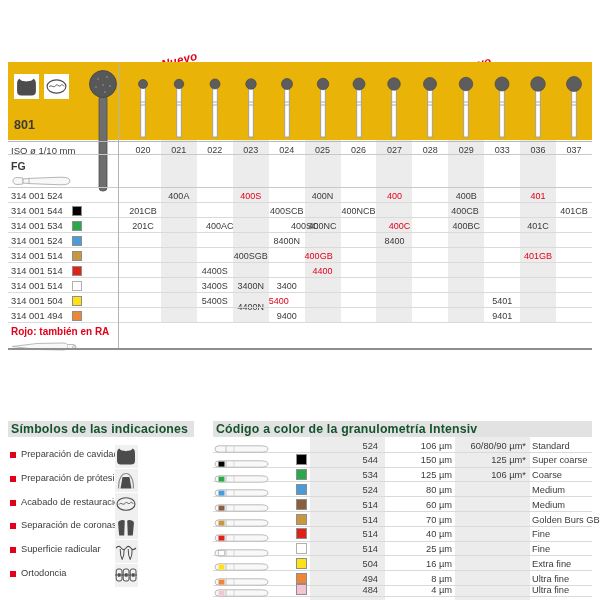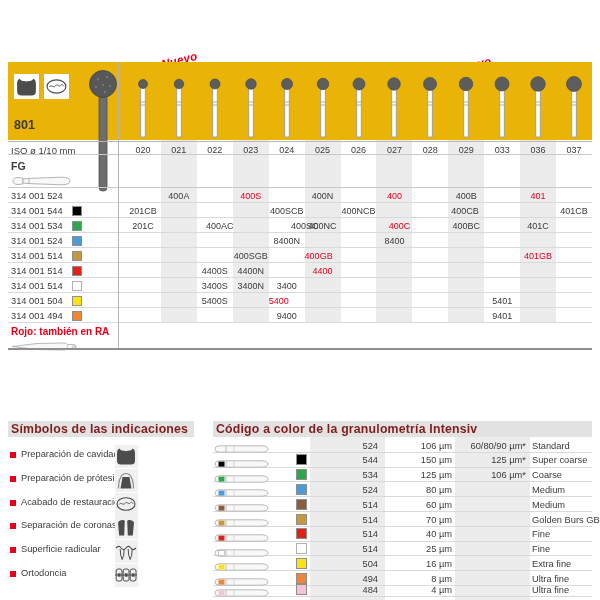--- a/index.html
+++ b/index.html
@@ -42,21 +42,21 @@
 
   .ranote { position:absolute; left:3px; top:264px; color:#e2001a; font-weight:bold; font-size:10px; }
   .rabur { position:absolute; left:3px; top:277px; }
   .bottomline { position:absolute; left:0; top:286px; width:584px; height:2px; background:#8f8f8f; }
 
   
   .panel { position:absolute; top:421px; }
   .panel.left  { left:8px;   width:186px; height:175px; }
   .panel.right { left:213px; width:379px; height:179px; }
   .phead { height:16px; background:#e2e2e2; font-weight:bold; font-size:12.3px;
-           color:#7f1d1d; padding:1px 0 0 3px; letter-spacing:.2px; white-space:nowrap; }
+           color:#14532d; padding:1px 0 0 3px; letter-spacing:.2px; white-space:nowrap; }
 
   .ind-item { position:absolute; left:0; width:186px; height:24px; }
   .ind-bullet { position:absolute; left:2px; top:4px; width:6px; height:6px; background:#e2001a; }
   .ind-label { position:absolute; left:13px; top:1px; font-size:9.3px; white-space:nowrap; }
   .ind-iconbox { position:absolute; left:107px; top:-3px; width:23px; height:23px; background:#f0f0f0; }
 
   .gband { position:absolute; top:16px; height:163px; background:#ececec; }
   .gband.b1 { left:97px;  width:75px; }
   .gband.b2 { left:242px; width:75px; }
   .grow { position:absolute; left:0; width:379px; height:14.8px; border-bottom:1px solid #dadada; }
@@ -231,21 +231,21 @@
           <div class="pcode">314 001 514</div>
           <div class="pswatch" style="background: rgb(201, 151, 63);"></div>
           <div class="pcell" style="left: 224.769px; width: 35.9231px;">400SGB</div>
           <div class="pcell red" style="left: 296.615px; width: 17px;">400GB</div>
           <div class="pcell red" style="left: 512.154px; width: 35.9231px;">401GB</div>
         </div>
         <div class="prow" style="top: 201px;">
           <div class="pcode">314 001 514</div>
           <div class="pswatch" style="background: rgb(224, 35, 24);"></div>
           <div class="pcell" style="left: 188.846px; width: 35.9231px;">4400S</div>
-          <div class="pcell" style="left: 224.769px; width: 35.9231px;">4400N</div>
+          <div class="pcell" style="left: 224.769px; width: 35.9231px; margin-top: 36px;">4400N</div>
           <div class="pcell red" style="left: 296.615px; width: 35.9231px;">4400</div>
         </div>
         <div class="prow" style="top: 216px;">
           <div class="pcode">314 001 514</div>
           <div class="pswatch" style="background: rgb(255, 255, 255); border-color: rgb(176, 176, 176);"></div>
           <div class="pcell" style="left: 188.846px; width: 35.9231px;">3400S</div>
           <div class="pcell" style="left: 224.769px; width: 35.9231px;">3400N</div>
           <div class="pcell" style="left: 260.692px; width: 35.9231px; text-align: center;">3400</div>
         </div>
         <div class="prow" style="top: 231px;">

